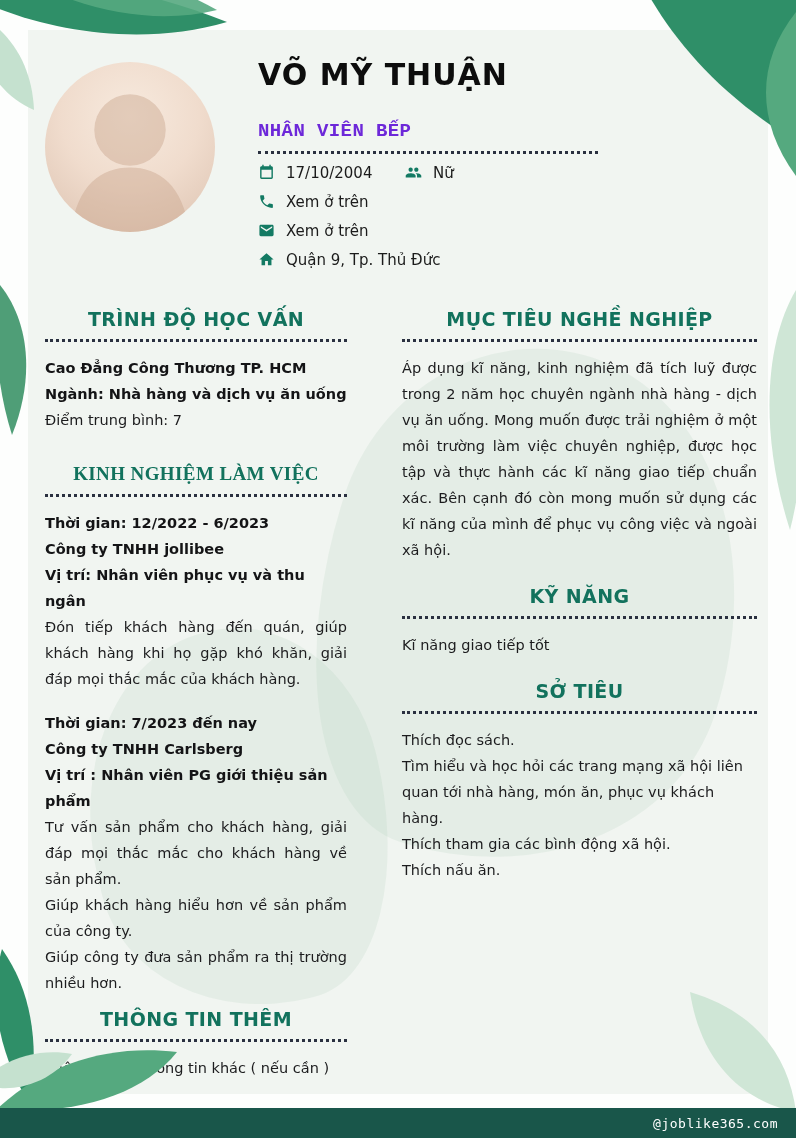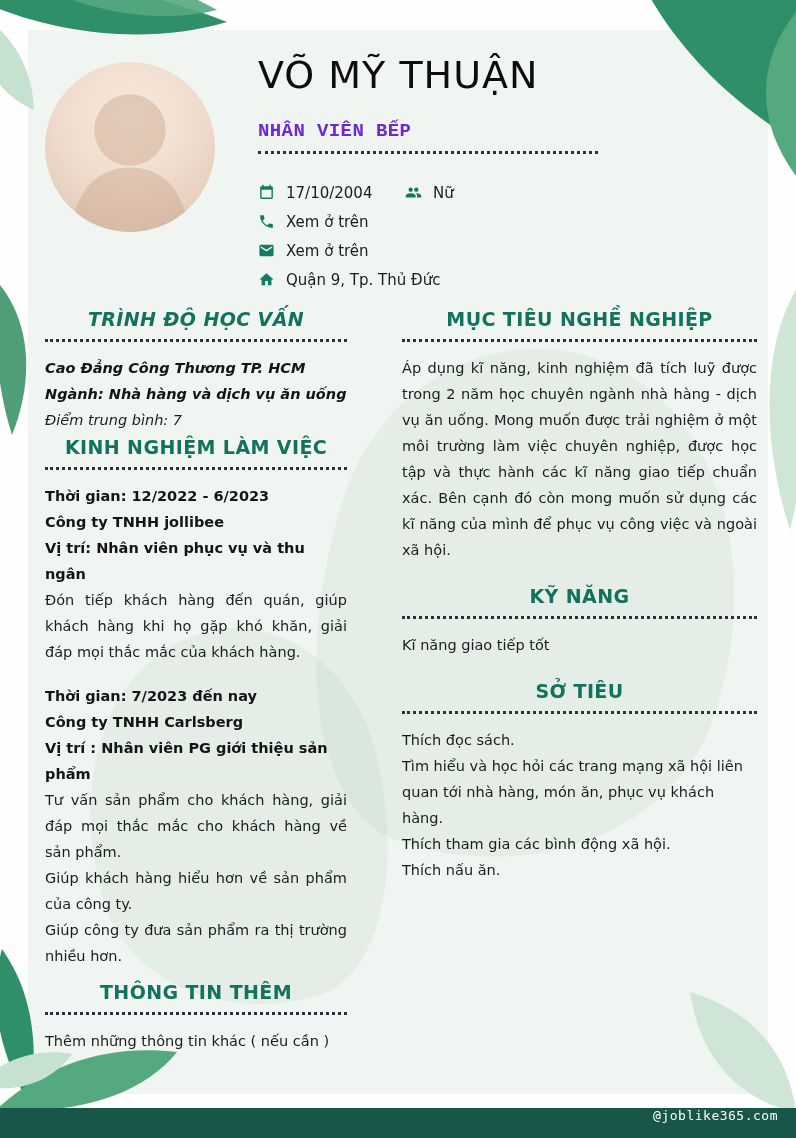--- a/index.html
+++ b/index.html
@@ -21,53 +21,53 @@
   .wm1 { width:420px; height:520px; left:290px; top:320px; border-radius:46% 54% 62% 38% / 40% 58% 42% 60%; transform:rotate(18deg); }
   .wm2 { width:300px; height:380px; left:60px; top:600px; border-radius:55% 45% 40% 60% / 58% 42% 60% 40%; transform:rotate(-14deg); }
 
   
   .photo { position:absolute; left:17px; top:32px; width:170px; height:170px; border-radius:50%;
            overflow:hidden; background:radial-gradient(circle at 50% 32%, #f7eade 0%, #f0dccd 48%, #dcc2b0 100%); z-index:3; }
   .photo svg { position:absolute; left:0; top:0; width:100%; height:100%; opacity:0.45; }
 
   
   .header { position:absolute; left:230px; top:24px; width:372px; z-index:3; }
-  .name { font-size:38px; font-weight:normal; color:#0d0d0d; letter-spacing:1px; line-height:42px; }
+  .name { font-size:30px; font-weight:bold; color:#0d0d0d; letter-spacing:1px; line-height:42px; }
   .job-title { margin-top:24px; font-size:19px; font-weight:bold; color:#6d28d9; letter-spacing:0.4px;font-family:Liberation Mono, monospace; }
   .title-rule { margin-top:9px; width:340px; border-top:3px dotted #2a3040; height:0; }
-  .contact { margin-top:24px;text-align:center; }
+  .contact { margin-top:4px;text-align:center; }
   .contact-row1 { display:flex; }
   .contact-item { display:flex; align-items:center; height:29px; font-size:15px; color:#1b1b1b; }
   .contact-item .cicon { display:inline-flex; width:17px; height:17px; color:#137a63; margin-right:11px; flex:0 0 auto; }
   .contact-item .cicon svg { width:100%; height:100%; }
   .ci-birth { width:147px; }
 
   
   .cols { position:absolute; left:17px; top:278px; width:712px; display:flex; gap:55px; z-index:3; }
   .col-left { width:302px; flex:0 0 302px; }
   .col-right { flex:1; }
 
   .sec-heading { text-align:center; font-size:19px; font-weight:bold; color:#12725d; letter-spacing:0.4px;
                  padding-bottom:9px; border-bottom:3px dotted #2a3040; margin-bottom:13px; }
   .line { font-size:14.5px; line-height:26px; color:#1c1c1e; }
   .b { font-weight:bold; color:#141416; }
   .desc { font-size:14.5px; line-height:26px; color:#1c1c1e; text-align:justify; }
 
-  .sec-education { margin-bottom:0;font-style:italic; }
-  .sec-experience .heading-wrap { margin-top:3px; }
+  .sec-education { margin-bottom:0; }
+  .sec-experience .heading-wrap { margin-top:30px;font-family:Liberation Serif, serif; }
   .job1 { margin-top:12px; }
   .job2 { margin-top:18px; }
   .sec-additional .sec-heading { margin-top:12px; }
 
   .sec-skills .sec-heading { margin-top:22px; }
   .sec-hobbies .sec-heading { margin-top:22px; }
 
   
   .footer { position:absolute; left:0; bottom:0; width:796px; height:30px; background:#19564a; z-index:6;
-            display:flex; align-items:flex-start; justify-content:flex-end; padding-right:18px; }
+            display:flex; align-items:center; justify-content:flex-end; padding-right:18px; }
   .footer-text { font-family:"DejaVu Sans Mono", monospace; font-size:13px; color:#ffffff; letter-spacing:0.5px; }
 </style>
 </head>
 <body>
 
 <div class="page">
 
   <svg class="decor decor-top-left" width="240" height="140" viewBox="0 0 240 140">
     <path d="M-20,-20 C70,-18 160,0 235,30 C150,55 50,40 -20,5 Z" fill="#2f8f68"></path>
     <path d="M-20,18 C18,38 40,72 42,118 C8,104 -16,68 -20,18 Z" fill="#c5e1cf"></path>

